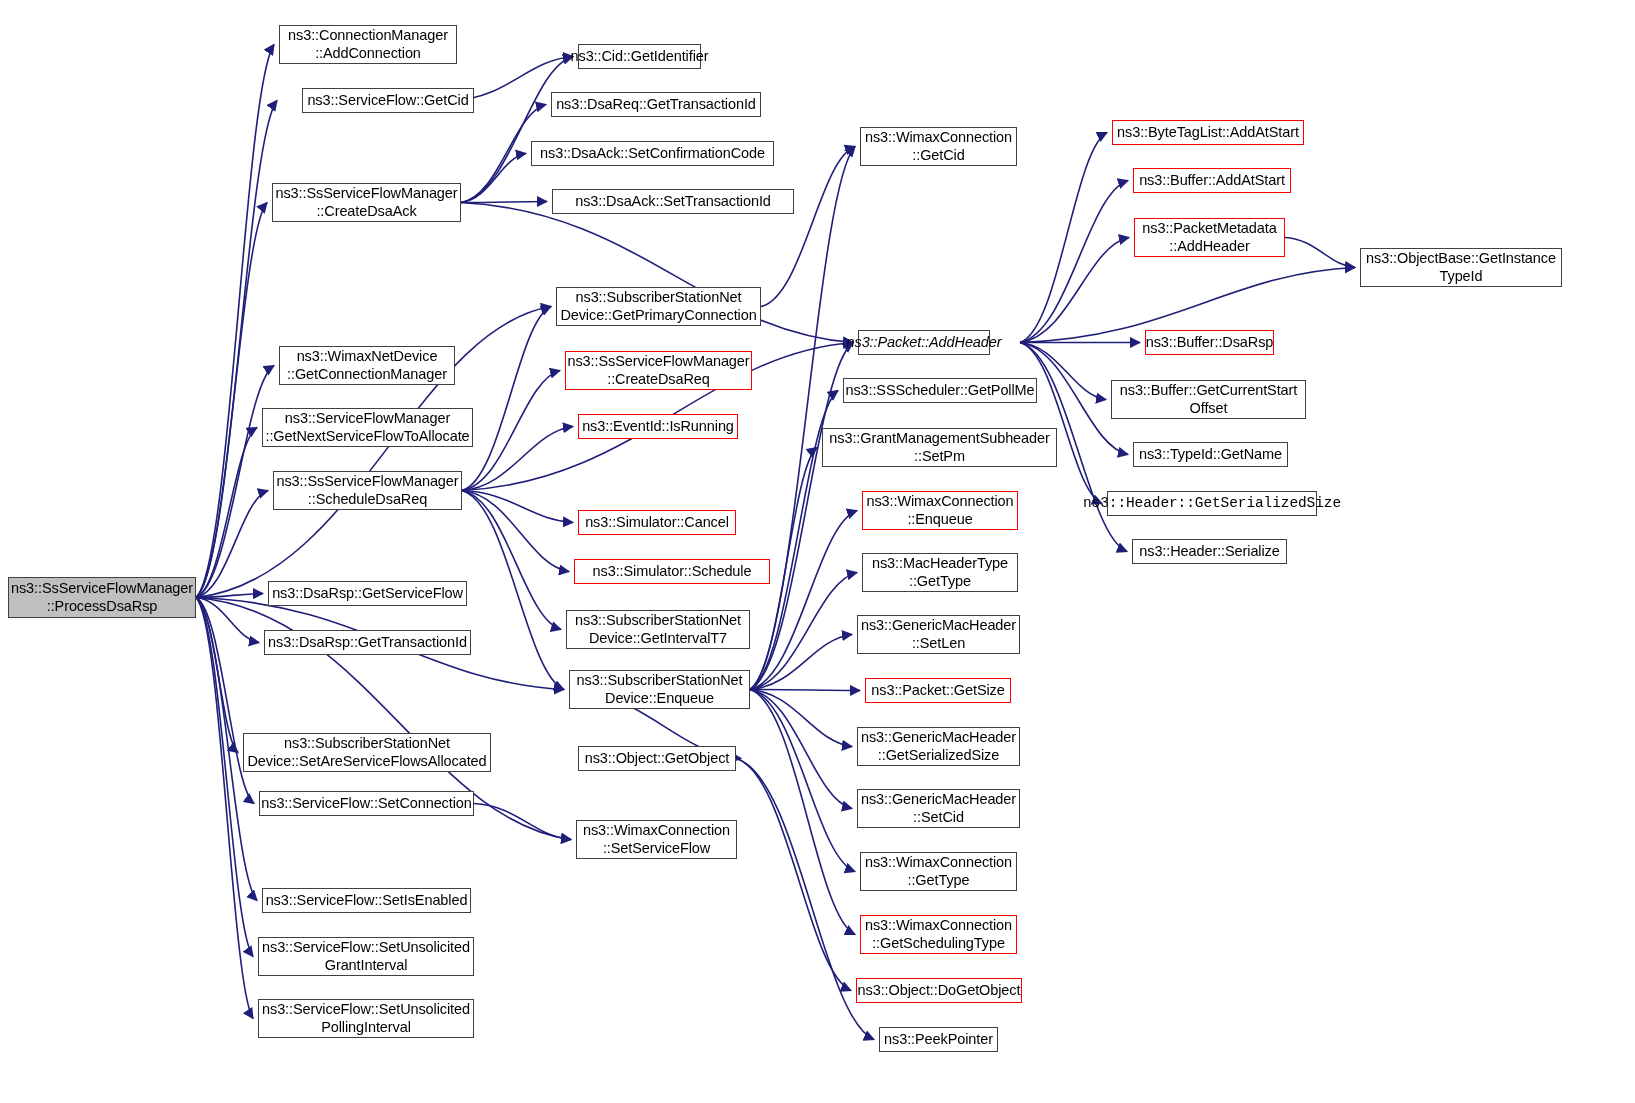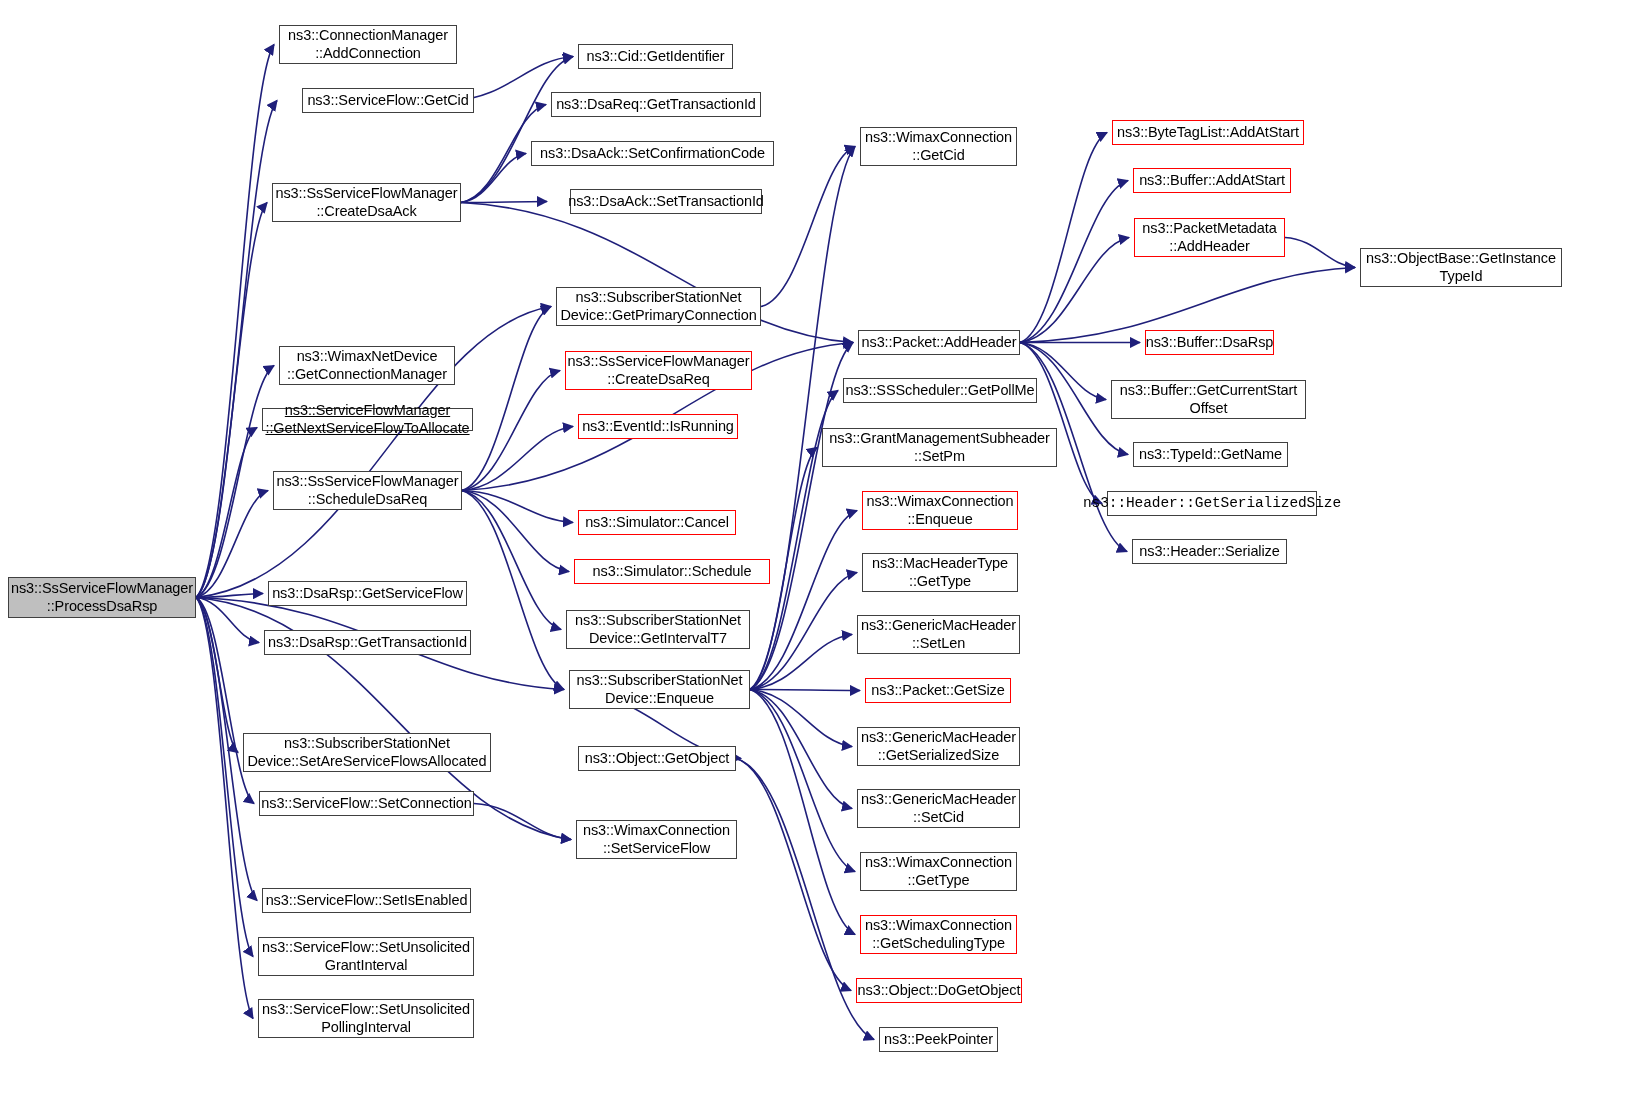--- a/index.html
+++ b/index.html
@@ -119,34 +119,34 @@
       </g>
   </svg>
   <div id="nodes">
       <div class="node highlight" style="left: 8px; top: 577px; width: 188px; height: 41px;">ns3::SsServiceFlowManager
 ::ProcessDsaRsp</div>
       <div class="node" style="left: 279px; top: 25px; width: 178px; height: 39px;">ns3::ConnectionManager
 ::AddConnection</div>
       <div class="node" style="left: 282px; top: 88px; width: 172px; height: 25px; margin-left: 20px;">ns3::ServiceFlow::GetCid</div>
       <div class="node" style="left: 272px; top: 183px; width: 189px; height: 39px;">ns3::SsServiceFlowManager
 ::CreateDsaAck</div>
-      <div class="node" style="left: 578px; top: 44px; width: 155px; height: 25px;">ns3::Cid::GetIdentifier</div>
+      <div class="node" style="left: 578px; top: 44px; width: 123px; height: 25px;">ns3::Cid::GetIdentifier</div>
       <div class="node" style="left: 551px; top: 92px; width: 210px; height: 25px;">ns3::DsaReq::GetTransactionId</div>
       <div class="node" style="left: 531px; top: 141px; width: 243px; height: 25px;">ns3::DsaAck::SetConfirmationCode</div>
-      <div class="node" style="left: 552px; top: 189px; width: 192px; height: 25px; margin-left: 18px;">ns3::DsaAck::SetTransactionId</div>
+      <div class="node" style="left: 552px; top: 189px; width: 242px; height: 25px;">ns3::DsaAck::SetTransactionId</div>
       <div class="node" style="left: 860px; top: 127px; width: 157px; height: 39px;">ns3::WimaxConnection
 ::GetCid</div>
       <div class="node" style="left: 556px; top: 287px; width: 205px; height: 39px;">ns3::SubscriberStationNet
 Device::GetPrimaryConnection</div>
       <div class="node red" style="left: 565px; top: 351px; width: 187px; height: 39px;">ns3::SsServiceFlowManager
 ::CreateDsaReq</div>
       <div class="node red" style="left: 578px; top: 414px; width: 160px; height: 25px;">ns3::EventId::IsRunning</div>
       <div class="node" style="left: 279px; top: 346px; width: 176px; height: 39px;">ns3::WimaxNetDevice
 ::GetConnectionManager</div>
-      <div class="node" style="left: 262px; top: 408px; width: 211px; height: 23px; text-decoration: underline;">ns3::ServiceFlowManager
+      <div class="node" style="left: 262px; top: 408px; width: 211px; height: 39px;">ns3::ServiceFlowManager
 ::GetNextServiceFlowToAllocate</div>
       <div class="node" style="left: 273px; top: 471px; width: 189px; height: 39px;">ns3::SsServiceFlowManager
 ::ScheduleDsaReq</div>
       <div class="node red" style="left: 578px; top: 510px; width: 158px; height: 25px;">ns3::Simulator::Cancel</div>
       <div class="node red" style="left: 574px; top: 559px; width: 196px; height: 25px;">ns3::Simulator::Schedule</div>
       <div class="node" style="left: 566px; top: 610px; width: 184px; height: 39px;">ns3::SubscriberStationNet
 Device::GetIntervalT7</div>
       <div class="node" style="left: 569px; top: 670px; width: 181px; height: 39px;">ns3::SubscriberStationNet
 Device::Enqueue</div>
       <div class="node" style="left: 578px; top: 746px; width: 158px; height: 25px;">ns3::Object::GetObject</div>
@@ -155,21 +155,21 @@
       <div class="node" style="left: 243px; top: 733px; width: 248px; height: 39px;">ns3::SubscriberStationNet
 Device::SetAreServiceFlowsAllocated</div>
       <div class="node" style="left: 259px; top: 791px; width: 215px; height: 25px;">ns3::ServiceFlow::SetConnection</div>
       <div class="node" style="left: 576px; top: 820px; width: 161px; height: 39px;">ns3::WimaxConnection
 ::SetServiceFlow</div>
       <div class="node" style="left: 262px; top: 888px; width: 209px; height: 25px;">ns3::ServiceFlow::SetIsEnabled</div>
       <div class="node" style="left: 258px; top: 937px; width: 216px; height: 39px;">ns3::ServiceFlow::SetUnsolicited
 GrantInterval</div>
       <div class="node" style="left: 258px; top: 999px; width: 216px; height: 39px;">ns3::ServiceFlow::SetUnsolicited
 PollingInterval</div>
-      <div class="node" style="left: 858px; top: 330px; width: 162px; height: 25px;">ns3::Packet::AddHeader</div>
+      <div class="node" style="left: 858px; top: 330px; width: 132px; height: 25px; font-style: italic;">ns3::Packet::AddHeader</div>
       <div class="node" style="left: 843px; top: 378px; width: 194px; height: 25px;">ns3::SSScheduler::GetPollMe</div>
       <div class="node" style="left: 822px; top: 428px; width: 235px; height: 39px;">ns3::GrantManagementSubheader
 ::SetPm</div>
       <div class="node red" style="left: 862px; top: 491px; width: 156px; height: 39px;">ns3::WimaxConnection
 ::Enqueue</div>
       <div class="node" style="left: 862px; top: 553px; width: 156px; height: 39px;">ns3::MacHeaderType
 ::GetType</div>
       <div class="node" style="left: 857px; top: 615px; width: 163px; height: 39px;">ns3::GenericMacHeader
 ::SetLen</div>
       <div class="node red" style="left: 865px; top: 678px; width: 146px; height: 25px;">ns3::Packet::GetSize</div>

